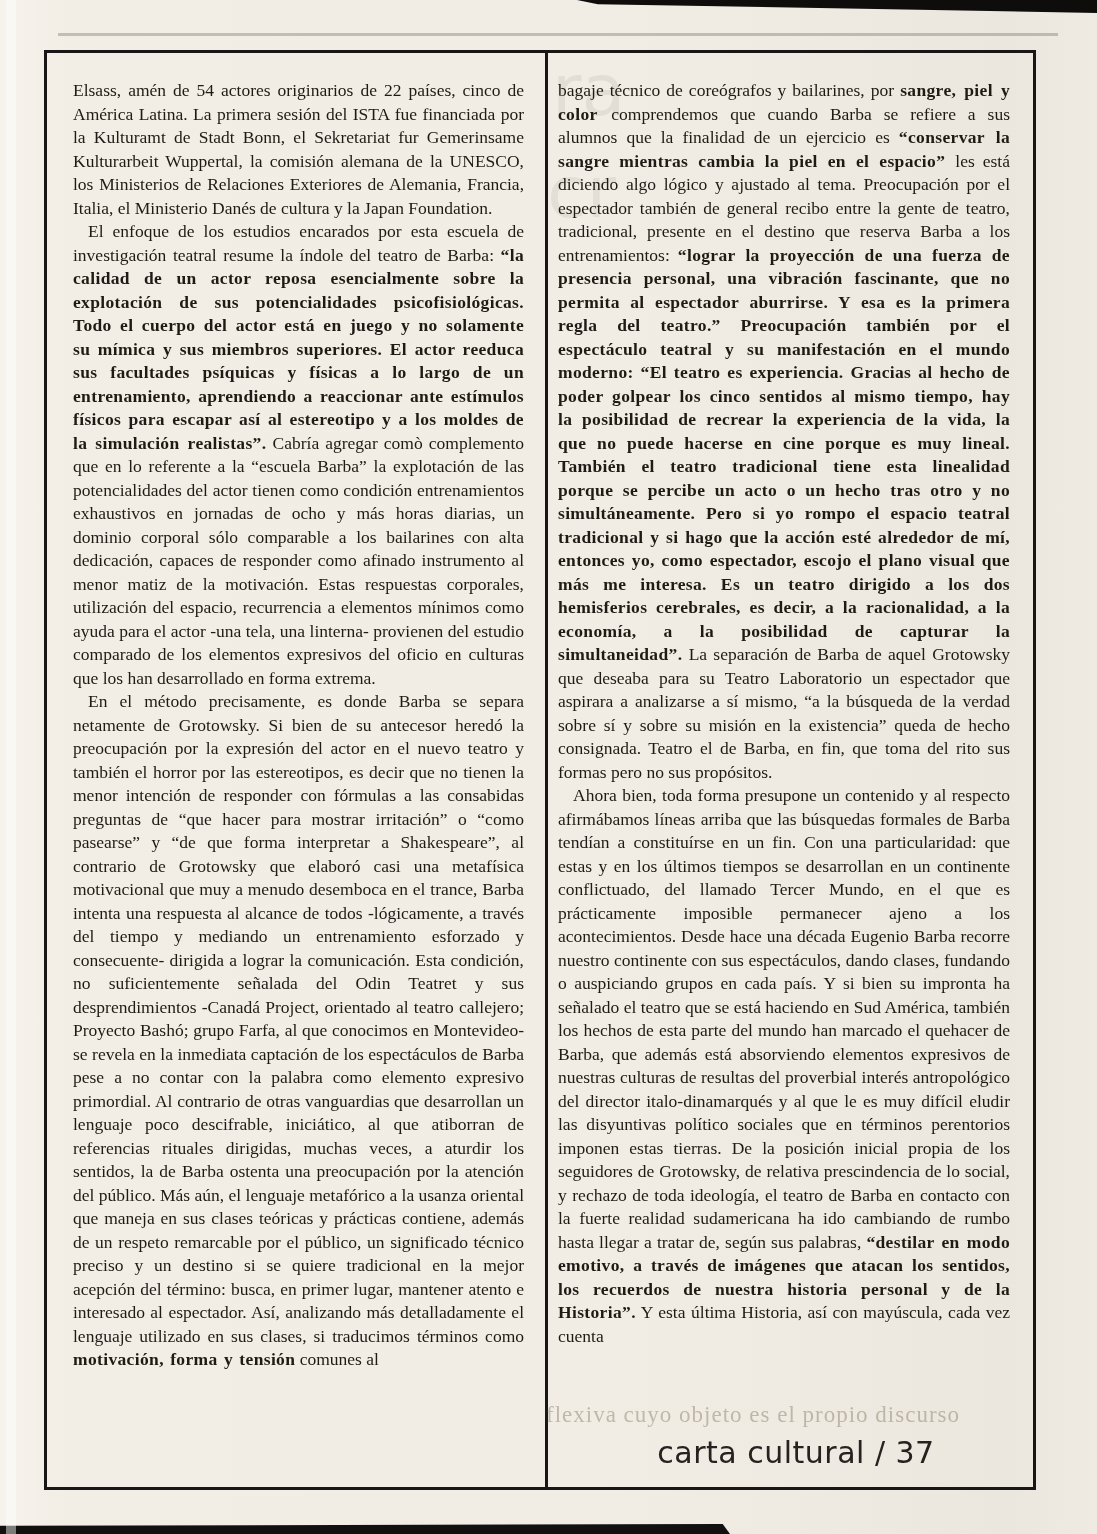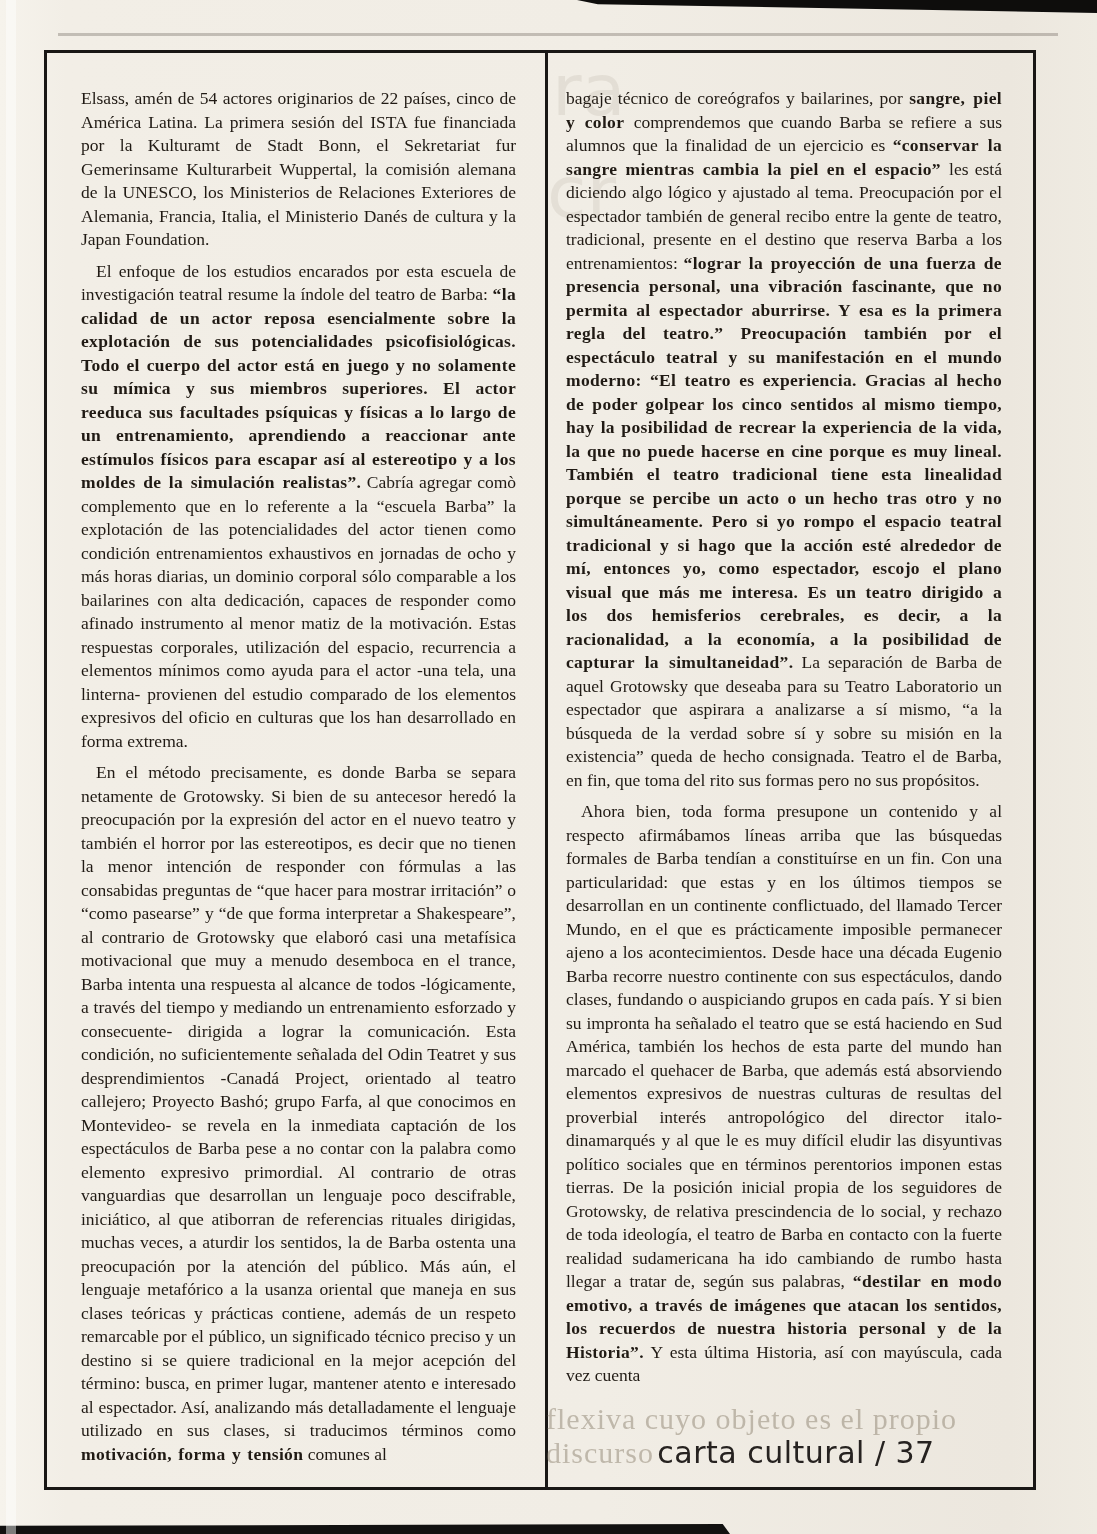--- a/index.html
+++ b/index.html
@@ -19,29 +19,29 @@
     background:rgba(105,98,88,0.35);}
   .edge-band{position:absolute;top:0;left:6px;width:10px;height:1534px;background:rgba(255,255,255,0.45);}
   
   .frame{position:absolute;left:44px;top:50px;width:992px;height:1440px;
     border:3px solid #191715;box-sizing:border-box;}
   .divider{position:absolute;left:545px;top:50px;width:3px;height:1440px;background:#191715;}
   
   .ghost{position:absolute;color:#8d8270;font-family:"DejaVu Sans",sans-serif;z-index:1;}
   .ghost-a{left:552px;top:48px;font-size:72px;opacity:0.13;font-weight:normal;}
   .ghost-b{left:547px;top:150px;font-size:72px;opacity:0.12;font-weight:normal;}
-  .ghost-line{position:absolute;left:546px;top:1402px;width:492px;font-size:30px;
+  .ghost-line{position:absolute;left:546px;top:1402px;width:492px;font-size:23px;
     letter-spacing:1px;color:#7c705c;opacity:0.42;z-index:1;font-family:"Liberation Serif",serif;}
   
   .col{position:absolute;top:79px;width:451px;max-height:1406px;overflow:hidden;
     font-size:17.5px;line-height:23.5px;text-align:justify;color:#201a14;z-index:2;
     text-rendering:optimizeLegibility;}
   .col-left{left:73px;}
   .col-right{left:558px;width:452px;}
-  .para{margin:8px;}
+  .para{margin:0;}
   .para.indent{text-indent:15px;}
   .bold{font-weight:700;letter-spacing:0.35px;word-spacing:1.6px;}
   
   .footer{position:absolute;left:576px;top:1435px;width:440px;text-align:center;
     font-family:"DejaVu Sans",sans-serif;font-size:30px;letter-spacing:0.5px;
     color:#262220;z-index:2;}
 </style>
 </head>
 <body>
 

